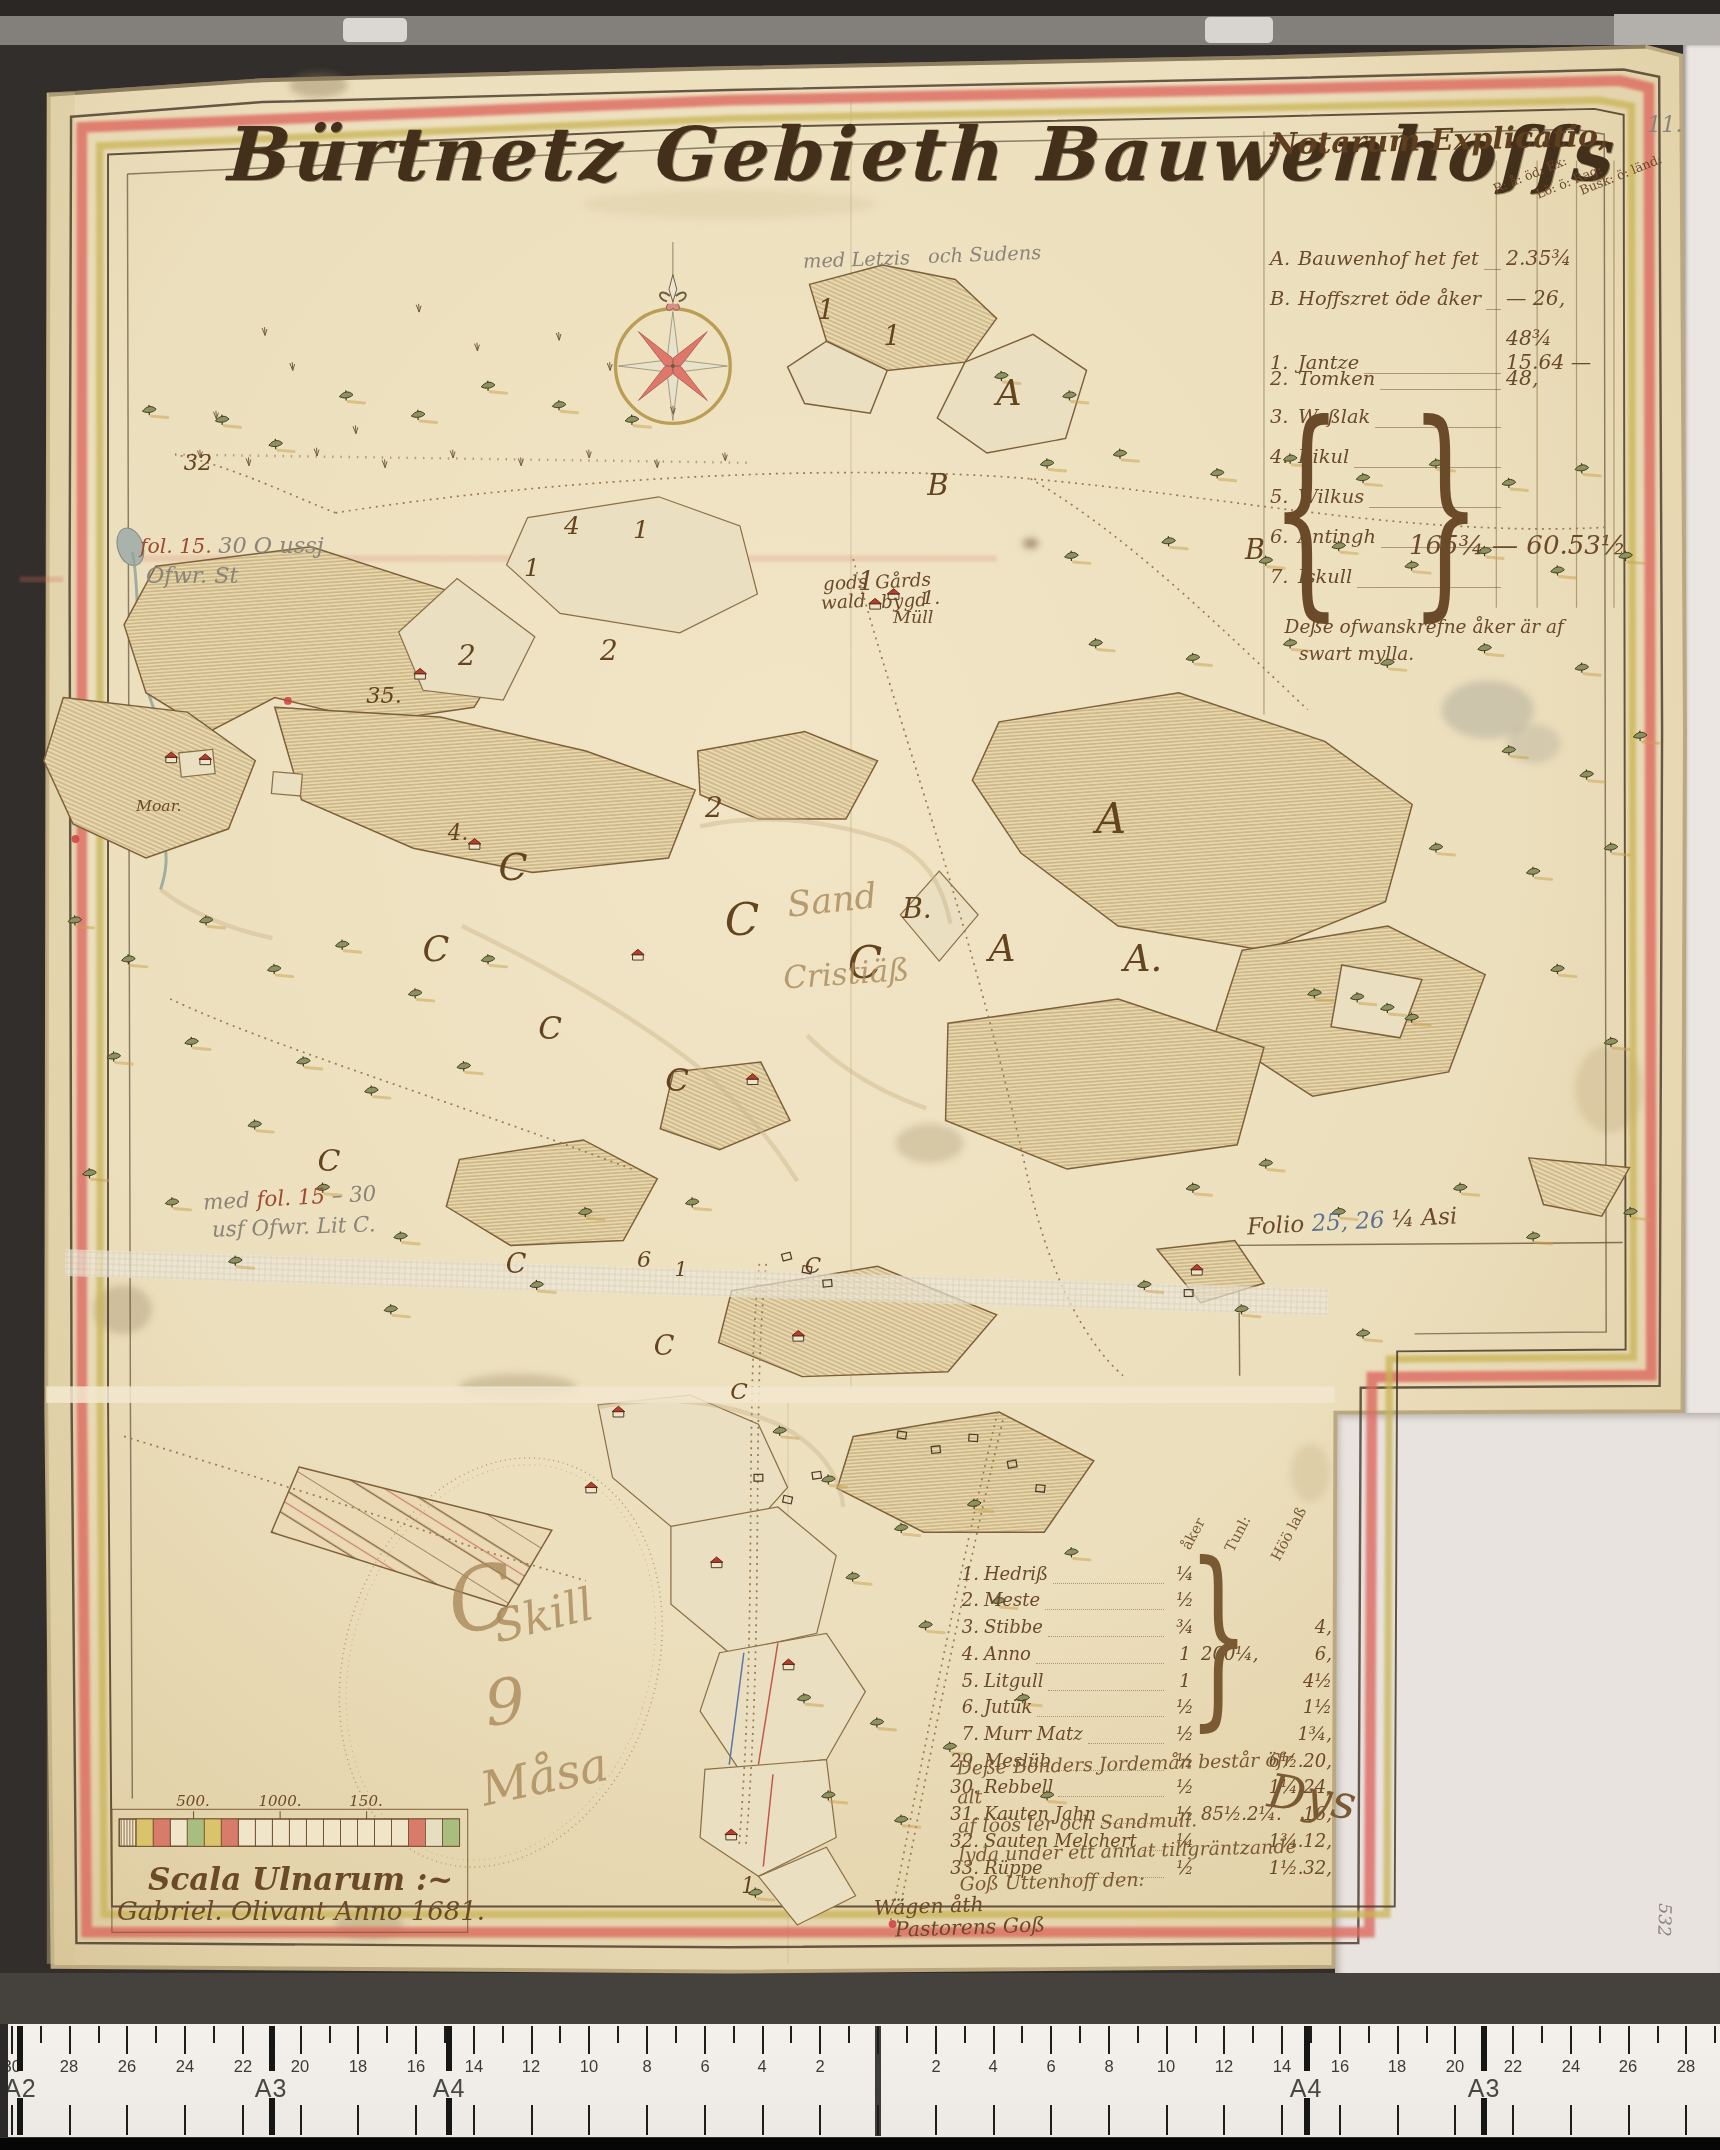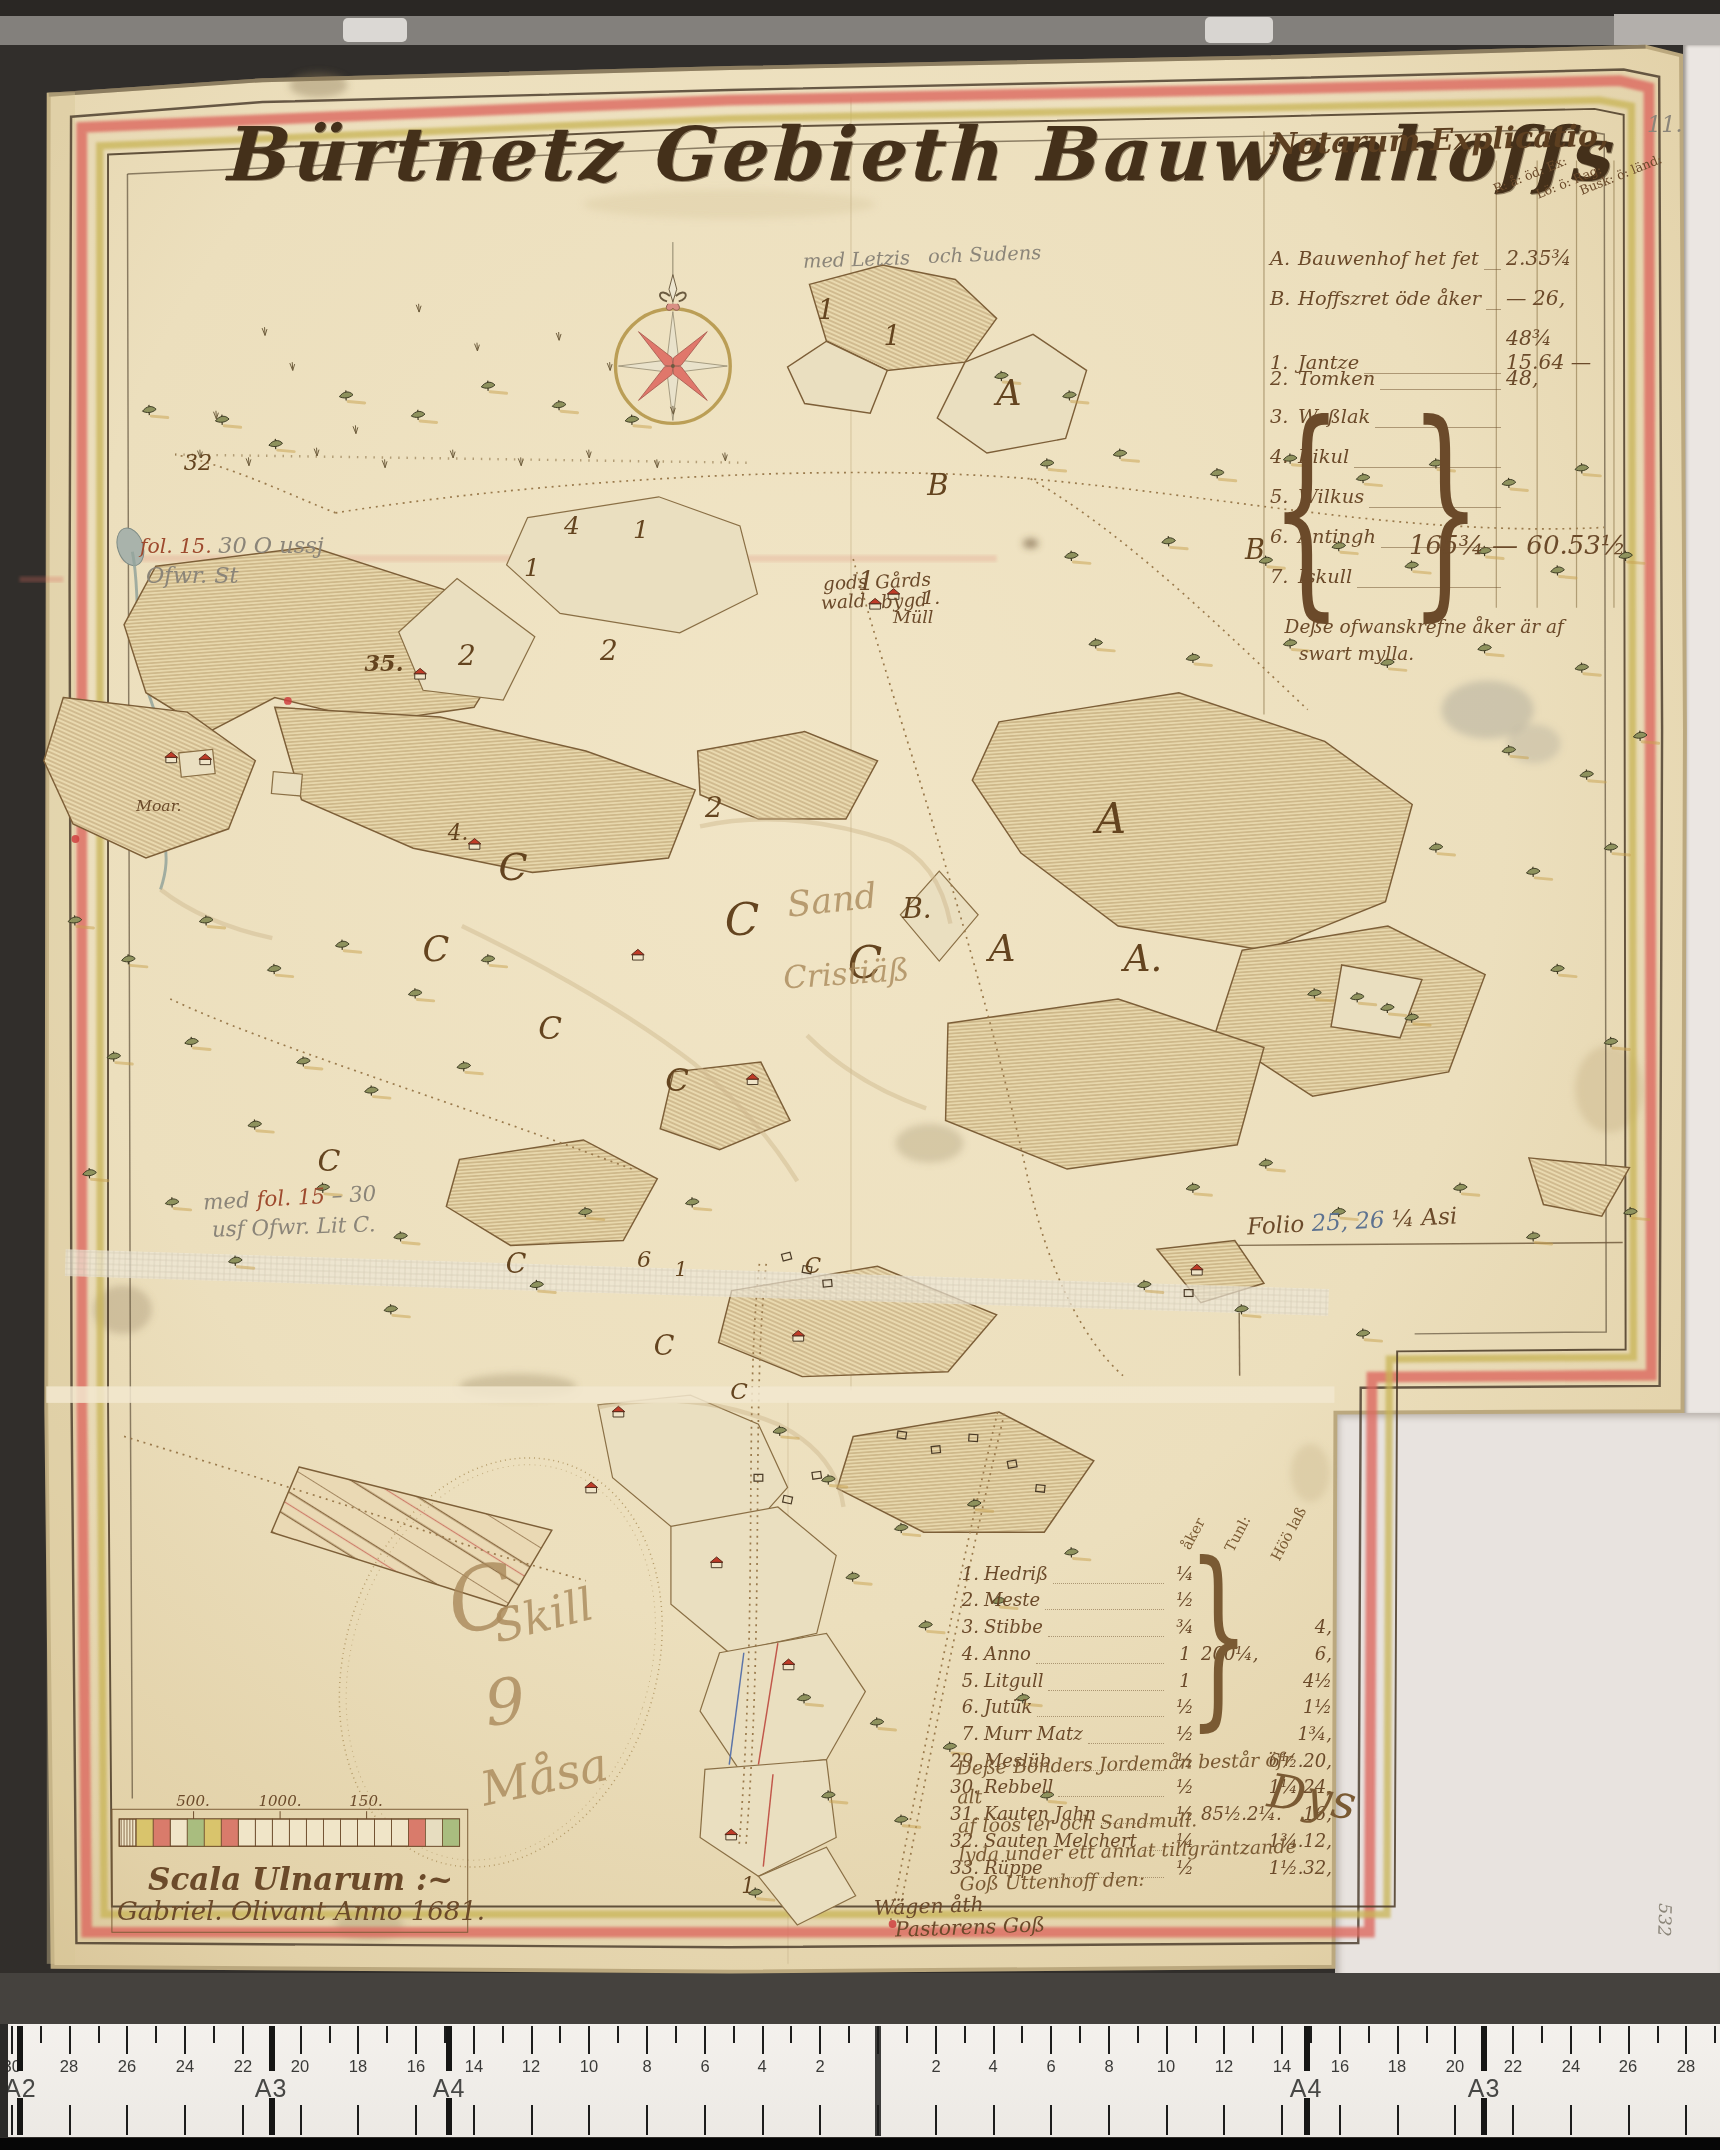--- a/index.html
+++ b/index.html
@@ -681,21 +681,21 @@
       <div class="label" style="left: 892px; top: 337px; font-size: 27px; transform: translate(-50%, -55%) rotate(0deg);">1</div>
       <div class="label" style="left: 1009px; top: 395px; font-size: 35px; transform: translate(-50%, -55%) rotate(0deg);">A</div>
       <div class="label" style="left: 938px; top: 487px; font-size: 29px; transform: translate(-50%, -55%) rotate(0deg);">B</div>
       <div class="label" style="left: 572px; top: 527px; font-size: 25px; transform: translate(-50%, -55%) rotate(0deg);">4</div>
       <div class="label" style="left: 641px; top: 531px; font-size: 25px; transform: translate(-50%, -55%) rotate(0deg);">1</div>
       <div class="label" style="left: 532px; top: 569px; font-size: 25px; transform: translate(-50%, -55%) rotate(0deg);">1</div>
       <div class="label" style="left: 467px; top: 657px; font-size: 28px; transform: translate(-50%, -55%) rotate(0deg);">2</div>
       <div class="label" style="left: 609px; top: 652px; font-size: 28px; transform: translate(-50%, -55%) rotate(0deg);">2</div>
       <div class="label" style="left: 714px; top: 809px; font-size: 28px; transform: translate(-50%, -55%) rotate(0deg);">2</div>
       <div class="label" style="left: 198px; top: 463px; font-size: 22.4px; transform: translate(-50%, -55%) rotate(0deg);">32</div>
-      <div class="label" style="left: 384px; top: 664px; font-size: 22.4px; transform: translate(-50%, -55%) rotate(0deg); font-weight: bold;">35.</div>
+      <div class="label" style="left: 384px; top: 696px; font-size: 22.4px; transform: translate(-50%, -55%) rotate(0deg);">35.</div>
       <div class="label" style="left: 458px; top: 834px; font-size: 21.4px; transform: translate(-50%, -55%) rotate(0deg);">4.</div>
       <div class="label" style="left: 513px; top: 869px; font-size: 38px; transform: translate(-50%, -55%) rotate(0deg);">C</div>
       <div class="label" style="left: 436px; top: 951px; font-size: 35px; transform: translate(-50%, -55%) rotate(0deg);">C</div>
       <div class="label" style="left: 742px; top: 922px; font-size: 45px; transform: translate(-50%, -55%) rotate(0deg);">C</div>
       <div class="label" style="left: 865px; top: 965px; font-size: 45px; transform: translate(-50%, -55%) rotate(0deg);">C</div>
       <div class="label" style="left: 917px; top: 910px; font-size: 28px; transform: translate(-50%, -55%) rotate(0deg);">B.</div>
       <div class="label" style="left: 1111px; top: 821px; font-size: 42px; transform: translate(-50%, -55%) rotate(0deg);">A</div>
       <div class="label" style="left: 1002px; top: 951px; font-size: 37px; transform: translate(-50%, -55%) rotate(0deg);">A</div>
       <div class="label" style="left: 1143px; top: 961px; font-size: 37px; transform: translate(-50%, -55%) rotate(0deg);">A.</div>
       <div class="label" style="left: 1255px; top: 551px; font-size: 27px; transform: translate(-50%, -55%) rotate(0deg);">B</div>

